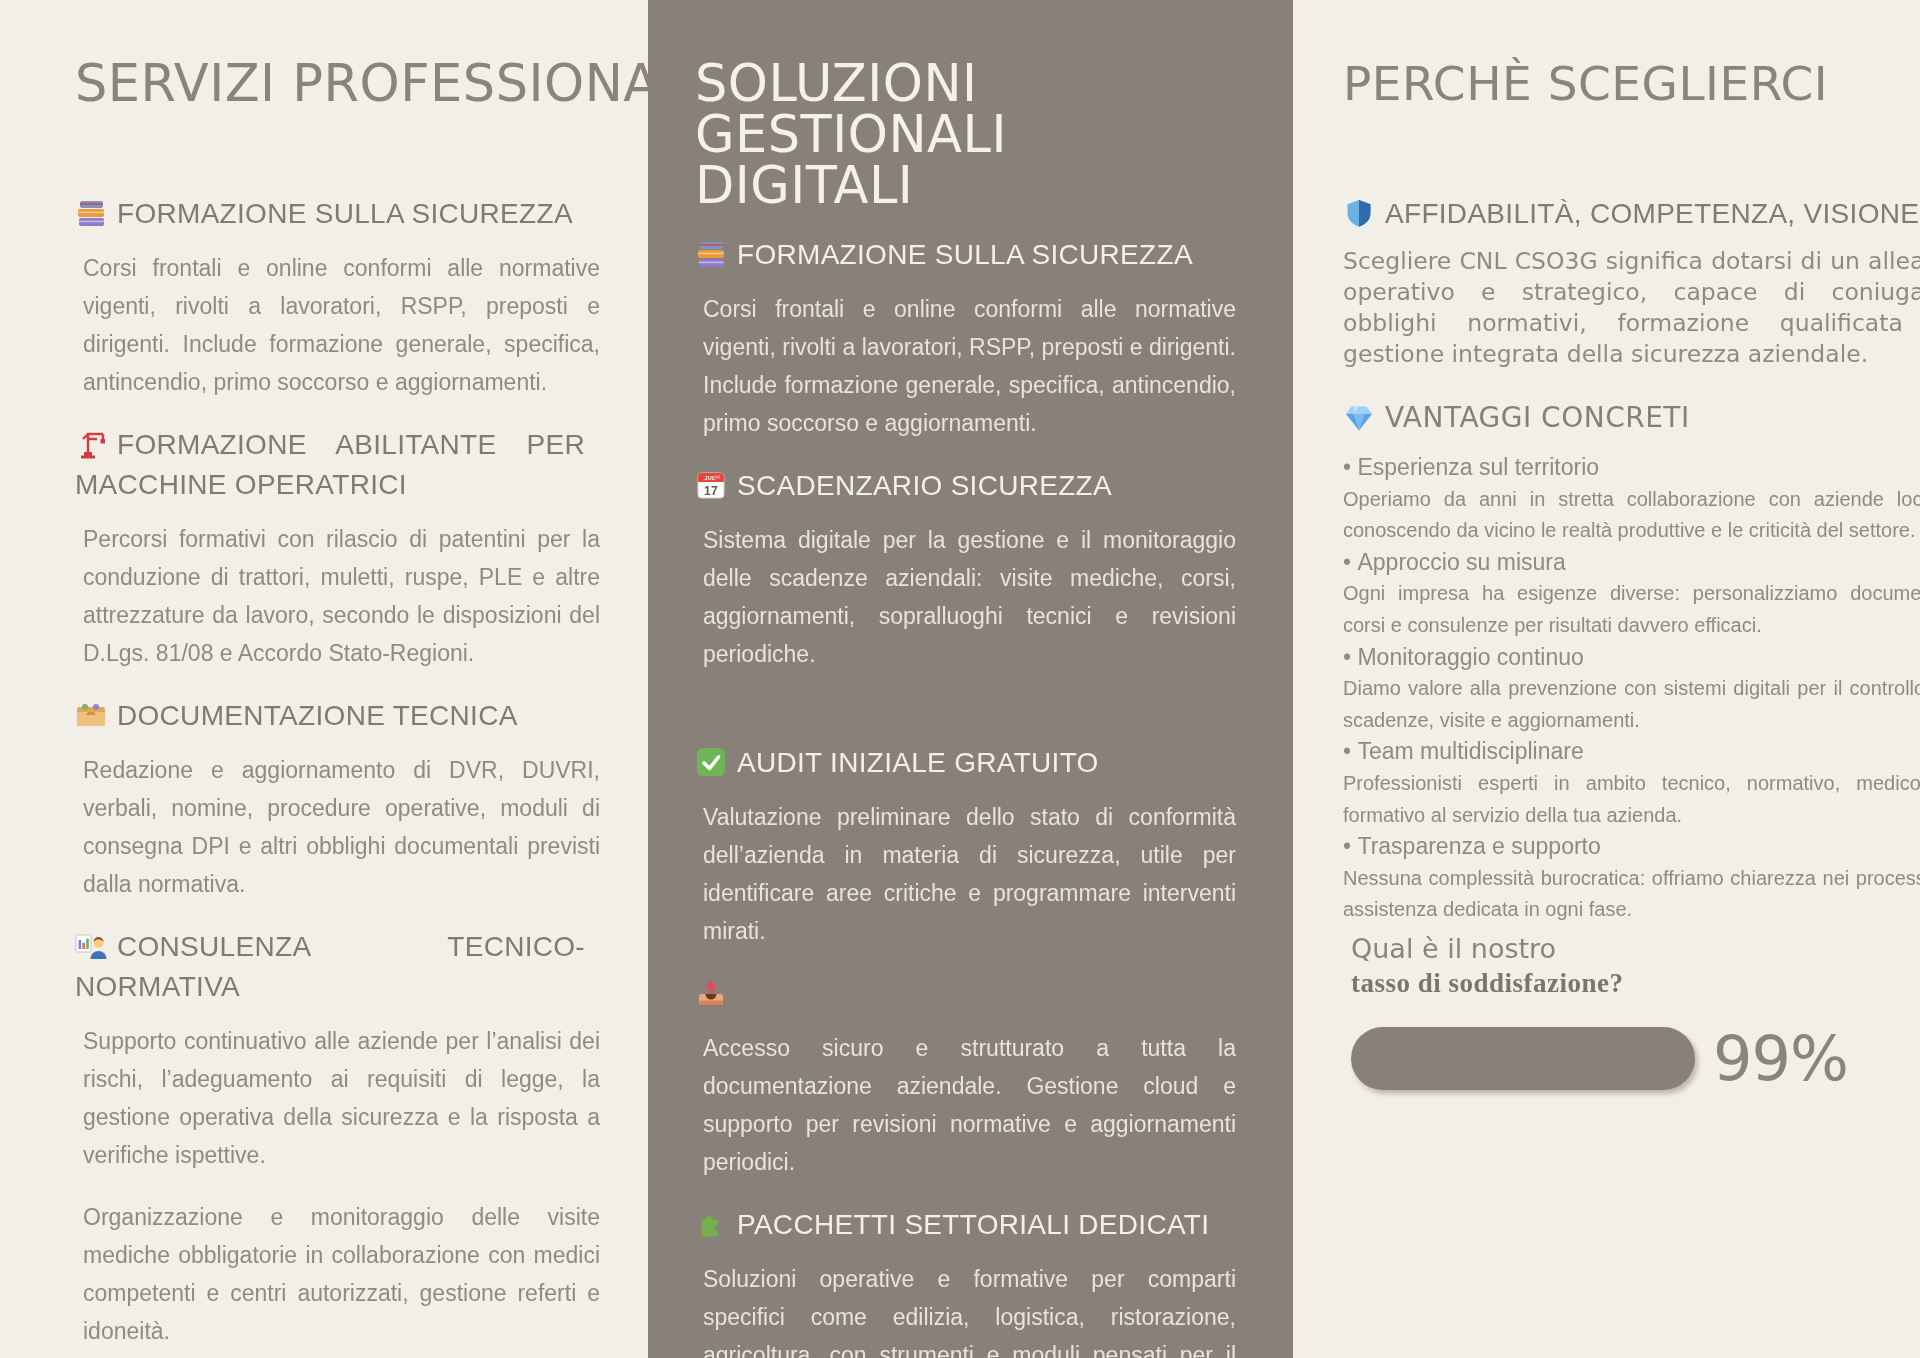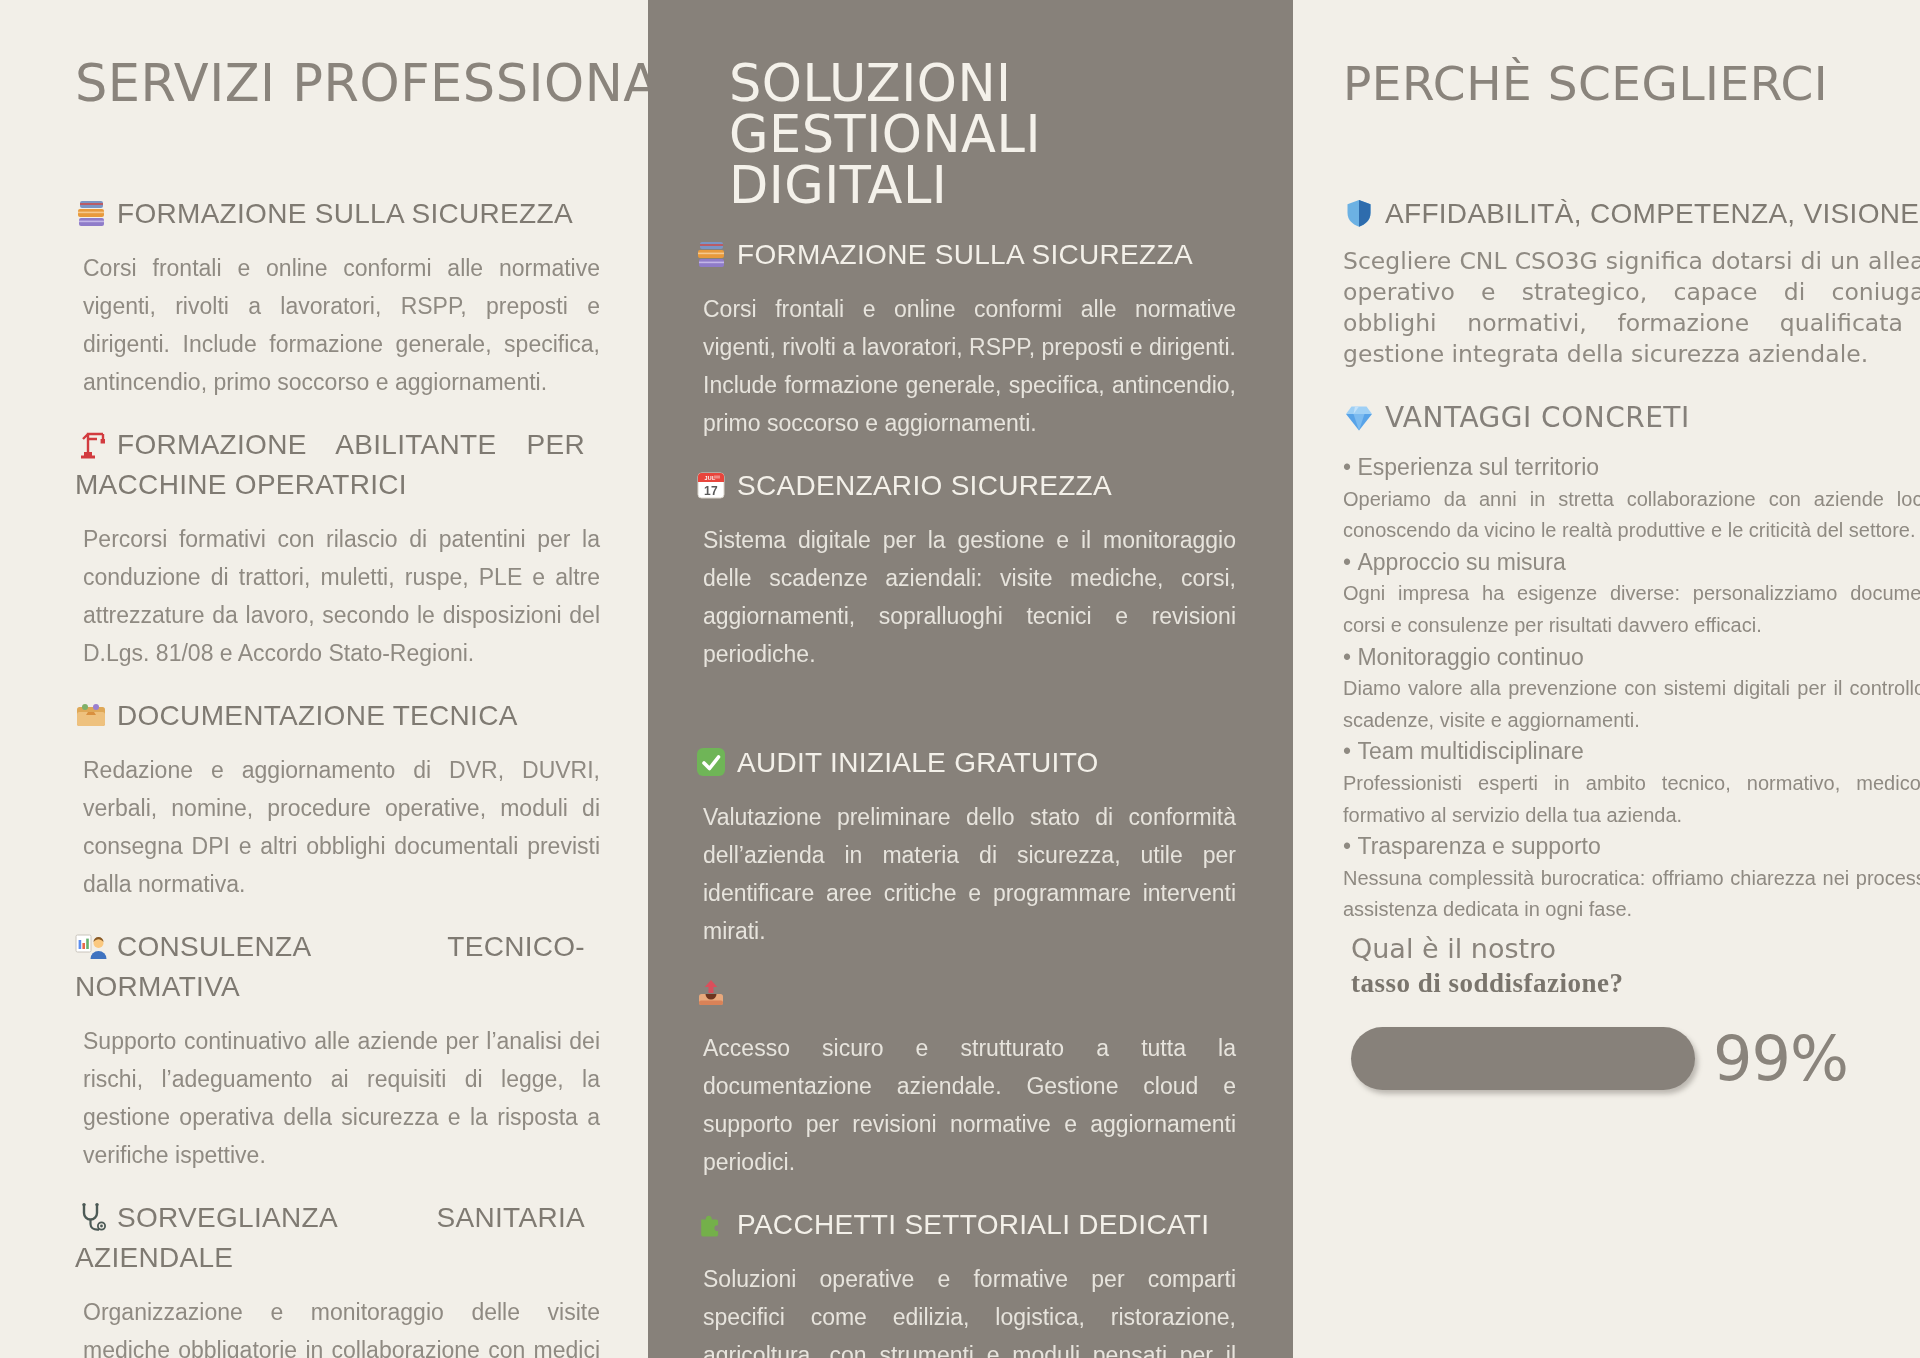--- a/index.html
+++ b/index.html
@@ -12,21 +12,21 @@
   .panel-middle{left:648px;width:645px;background:#87817a;padding:58px 57px 0 47px;}
   .panel-right{left:1293px;width:721px;padding:58px 66px 0 50px;}
 
   .col-title{
     font-family:"DejaVu Sans",sans-serif;
     font-size:51px;line-height:51px;letter-spacing:.5px;
     color:#8a847c;min-height:112px;font-weight:400;
   }
   .panel-left .col-title{white-space:nowrap;}
   .panel-right .col-title{font-size:47px;white-space:nowrap;}
-  .panel-middle .col-title{color:#f4f1ea;margin-left:34px;}
+  .panel-middle .col-title{color:#f4f1ea;}
 
   .section{margin-top:24px;}
   .section.gap-lg{margin-top:70px;}
   .sec-head{
     font-size:28px;line-height:40px;color:#7f7a72;
     text-transform:uppercase;text-align:justify;letter-spacing:.3px;
   }
   .panel-left .sec-head{max-width:510px;}
   .panel-middle .sec-head{color:#f3f0e9;}
   .sec-body{
@@ -162,23 +162,20 @@
     </div>
 
     <div class="section">
       <div class="sec-head"><span class="icon"><svg viewBox="0 0 32 32">
               <use href="#svg-consultant"></use>
             </svg></span><span>CONSULENZA TECNICO-NORMATIVA</span></div>
       <p class="sec-body">Supporto continuativo alle aziende per l’analisi dei rischi, l’adeguamento ai requisiti di legge, la gestione operativa della sicurezza e la risposta a verifiche ispettive.</p>
     </div>
 
     <div class="section">
-      <div class="sec-head"><span class="icon"><svg viewBox="0 0 32 32">
-              <use href="#svg-stethoscope"></use>
-            </svg></span><span>SORVEGLIANZA SANITARIA AZIENDALE</span></div>
       <p class="sec-body">Organizzazione e monitoraggio delle visite mediche obbligatorie in collaborazione con medici competenti e centri autorizzati, gestione referti e idoneità.</p>
     </div>
   </section>
 
   <section class="panel panel-middle">
     <div class="col-title">SOLUZIONI GESTIONALI DIGITALI</div>
 
     <div class="section">
       <div class="sec-head"><span class="icon"><svg viewBox="0 0 32 32">
               <use href="#svg-books"></use>

